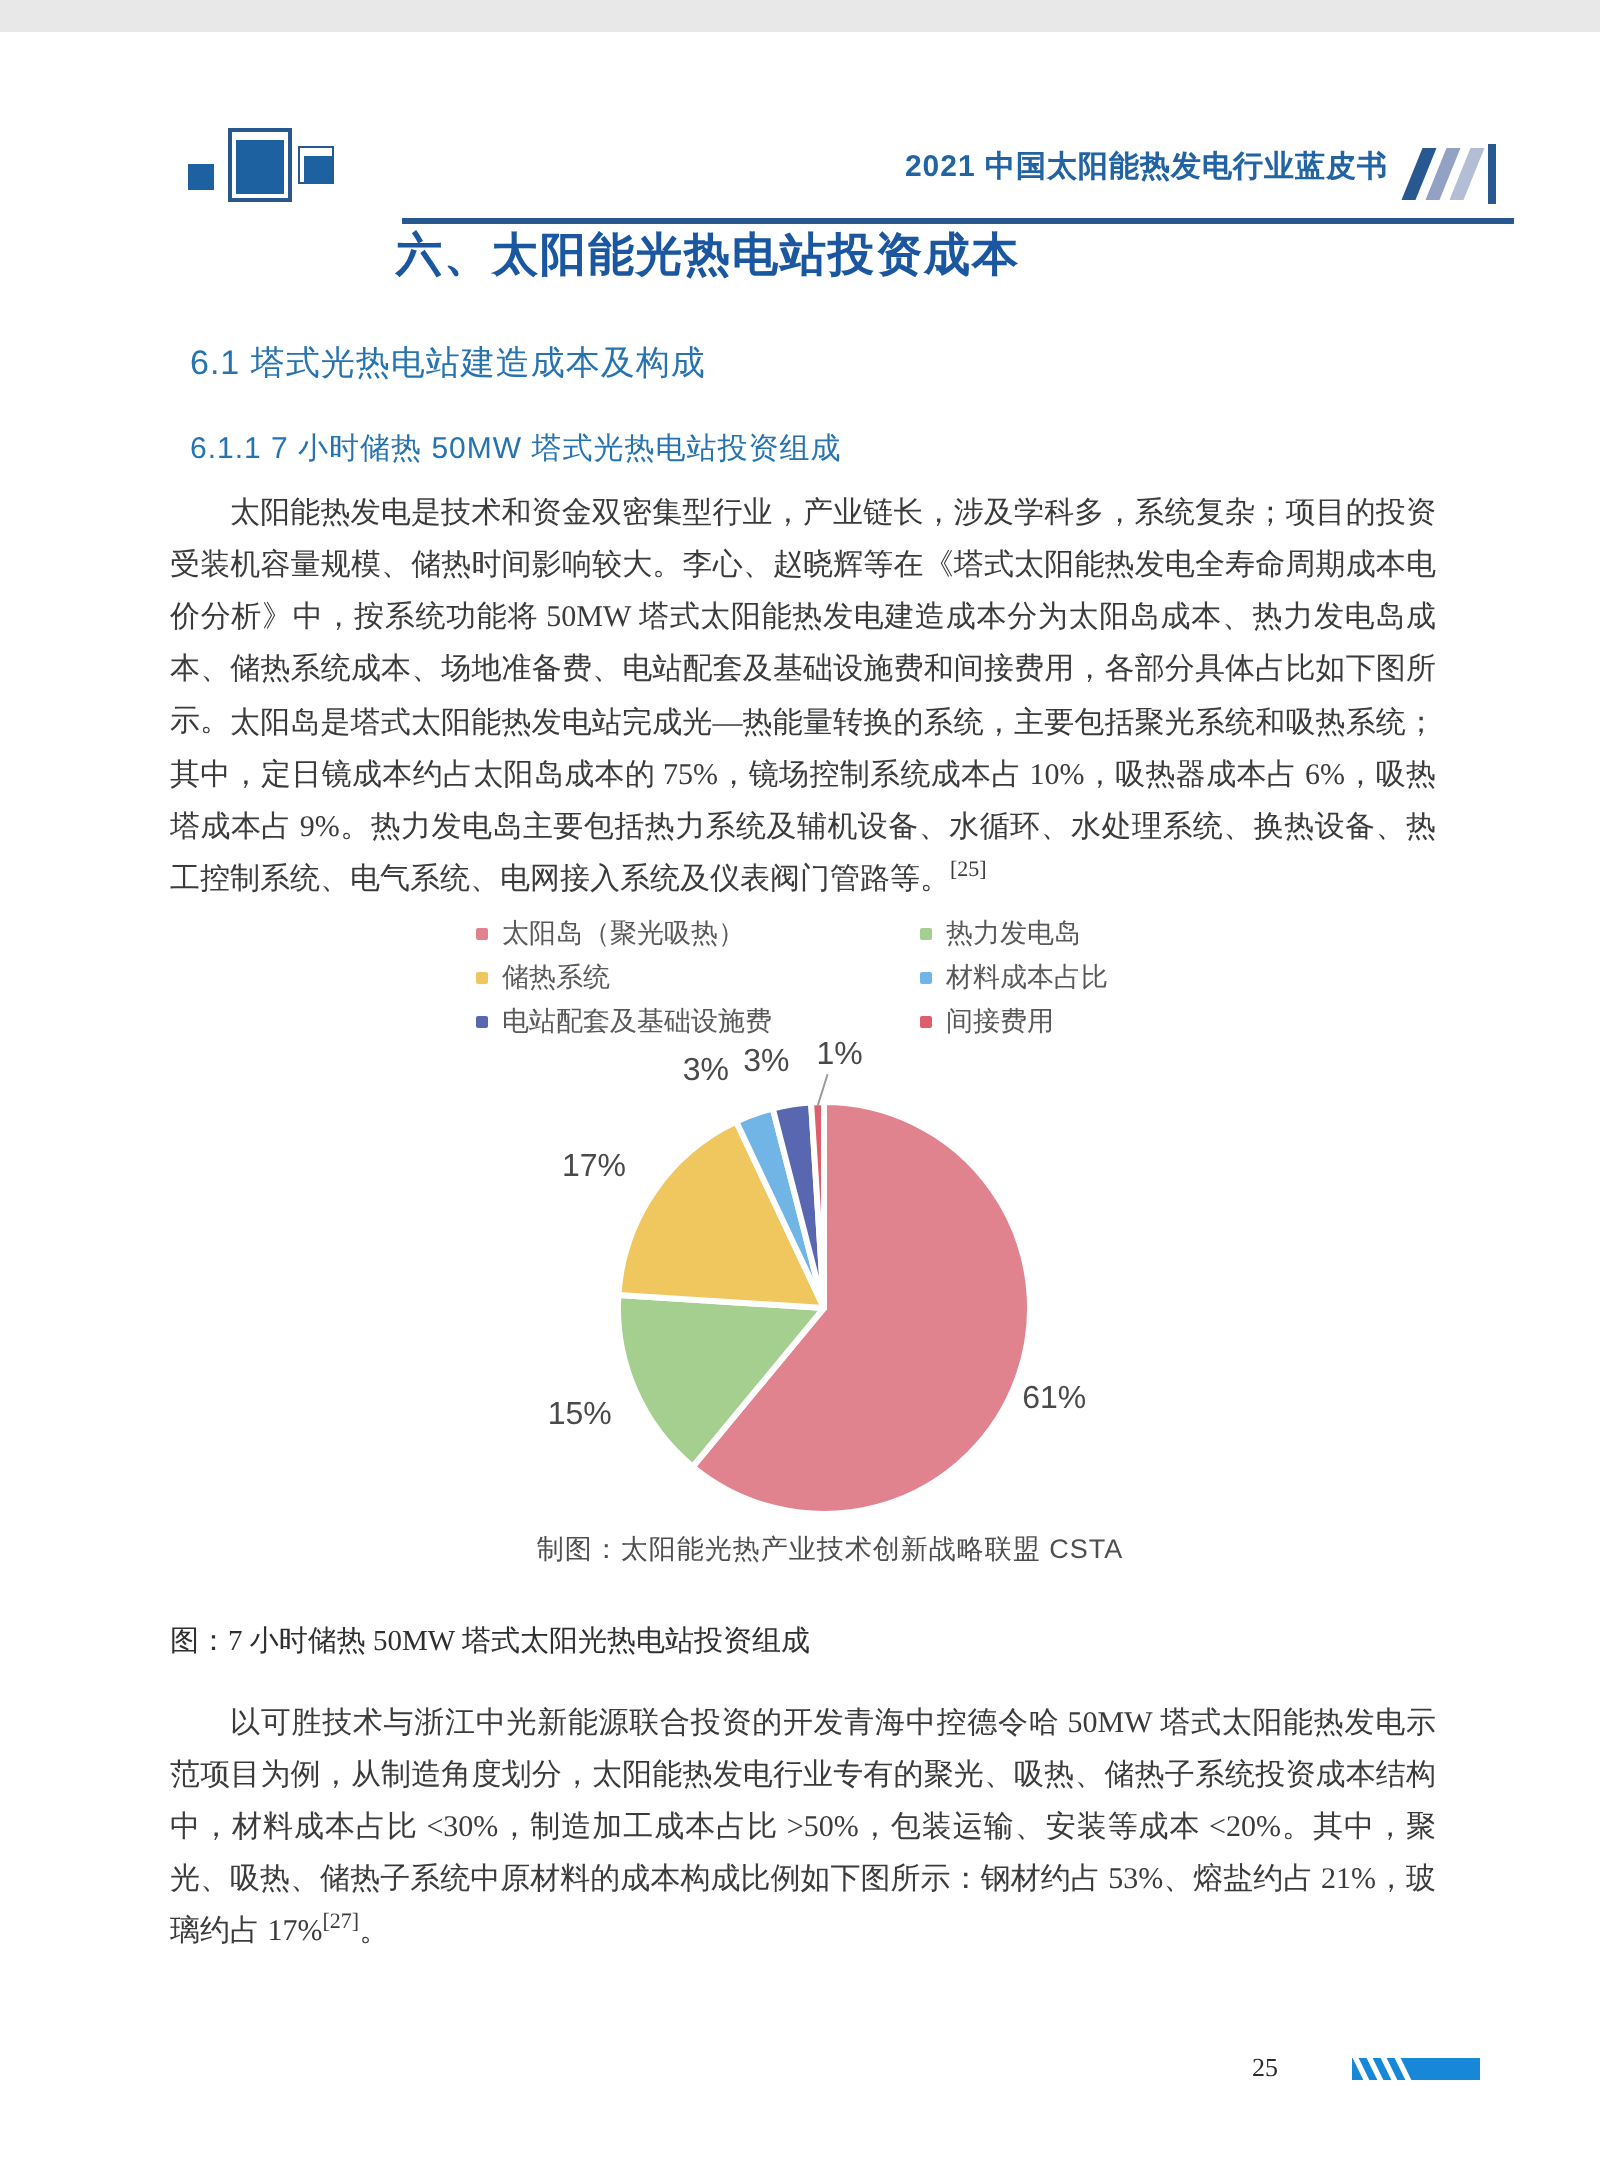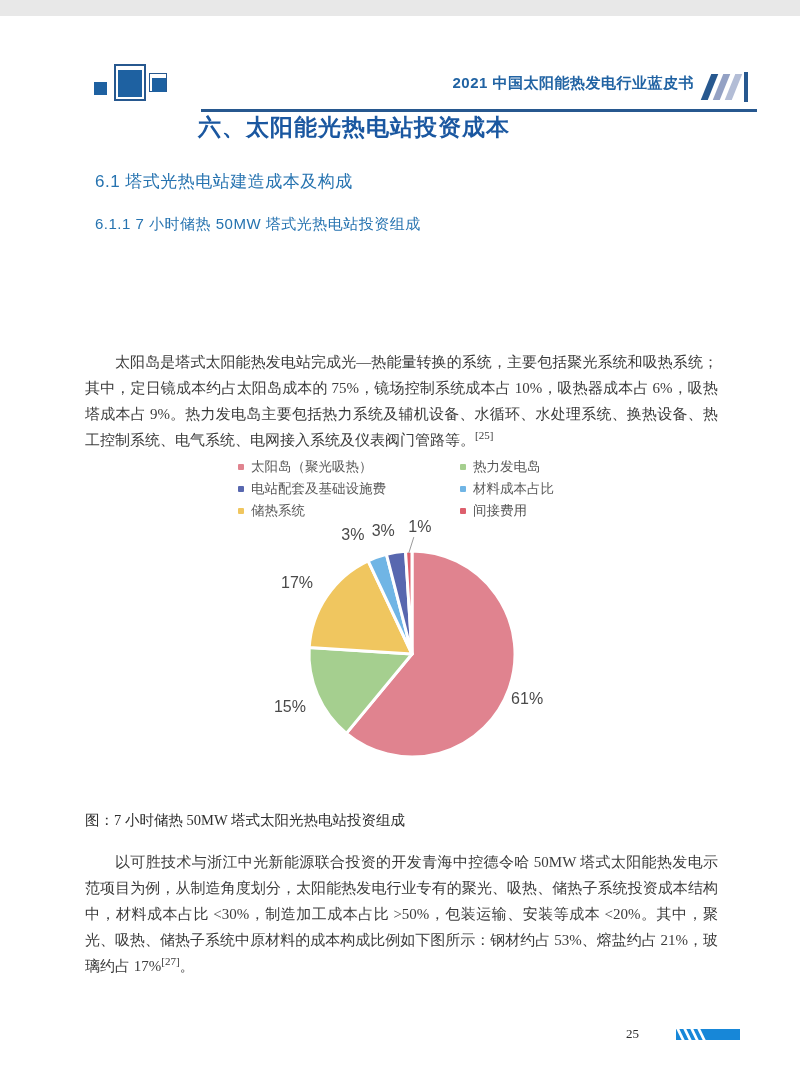--- a/index.html
+++ b/index.html
@@ -95,35 +95,36 @@
     <span class="sl" style="left:26px; background:#b3bdd6;"></span>
     <span class="bar"></span>
   </div>
 
   <div class="header-rule"></div>
 
   <div class="page-title">六、太阳能光热电站投资成本</div>
   <div class="h61">6.1 塔式光热电站建造成本及构成</div>
   <div class="h611">6.1.1 7 小时储热 50MW 塔式光热电站投资组成</div>
 
+  <p class="para p1"><span>太阳能热发电是技术和资金双密集型行业，产业链长，涉及学科多，系统复杂；项目的投资受装机容量规模、储热时间影响较大。李心、赵晓辉等在《塔式太阳能热发电全寿命周期成本电价分析》中，按系统功能将 50MW 塔式太阳能热发电建造成本分为太阳岛成本、热力发电岛成本、储热系统成本、场地准备费、电站配套及基础设施费和间接费用，各部分具体占比如下图所示。</span></p>
 
   <p class="para p2"><span>太阳岛是塔式太阳能热发电站完成光—热能量转换的系统，主要包括聚光系统和吸热系统；其中，定日镜成本约占太阳岛成本的 75%，镜场控制系统成本占 10%，吸热器成本占 6%，吸热塔成本占 9%。热力发电岛主要包括热力系统及辅机设备、水循环、水处理系统、换热设备、热工控制系统、电气系统、电网接入系统及仪表阀门管路等。</span><sup class="ref">[25]</sup></p>
 
   <div class="legend">
       <div class="legend-item">
         <span class="legend-bullet" style="background: rgb(224, 131, 143);"></span>
         <span>太阳岛（聚光吸热）</span>
       </div>
       <div class="legend-item">
+        <span class="legend-bullet" style="background: rgb(240, 198, 95);"></span>
+        <span>储热系统</span>
+      </div>
+      <div class="legend-item">
         <span class="legend-bullet" style="background: rgb(88, 103, 175);"></span>
         <span>电站配套及基础设施费</span>
-      </div>
-      <div class="legend-item">
-        <span class="legend-bullet" style="background: rgb(240, 198, 95);"></span>
-        <span>储热系统</span>
       </div>
       <div class="legend-item">
         <span class="legend-bullet" style="background: rgb(165, 207, 143);"></span>
         <span>热力发电岛</span>
       </div>
       <div class="legend-item">
         <span class="legend-bullet" style="background: rgb(112, 181, 229);"></span>
         <span>材料成本占比</span>
       </div>
       <div class="legend-item">
@@ -143,20 +144,21 @@
         <path d="M 200 143 L 156.14 49.80 A 103 103 0 0 1 174.38 43.24 Z" fill="#70b5e5" stroke="#ffffff" stroke-width="3" stroke-linejoin="round"></path>
         <text x="140.9" y="28.9" text-anchor="middle" class="pie-label">3%</text>
         <path d="M 200 143 L 174.38 43.24 A 103 103 0 0 1 193.53 40.20 Z" fill="#5867af" stroke="#ffffff" stroke-width="3" stroke-linejoin="round"></path>
         <text x="171.2" y="24.6" text-anchor="middle" class="pie-label">3%</text>
         <path d="M 200 143 L 193.53 40.20 A 103 103 0 0 1 200.00 40.00 Z" fill="#dd5f6d" stroke="#ffffff" stroke-width="3" stroke-linejoin="round"></path>
         <text x="207.8" y="21.1" text-anchor="middle" class="pie-label">1%</text>
         <line x1="201.8" y1="26.1" x2="196.8" y2="42.0" stroke="#9a9a9a" stroke-width="1"></line>
       </svg>
   </div>
 
+  <div class="chart-source">制图：太阳能光热产业技术创新战略联盟 CSTA</div>
   <div class="figure-caption">图：7 小时储热 50MW 塔式太阳光热电站投资组成</div>
 
   <p class="para p3"><span>以可胜技术与浙江中光新能源联合投资的开发青海中控德令哈 50MW 塔式太阳能热发电示范项目为例，从制造角度划分，太阳能热发电行业专有的聚光、吸热、储热子系统投资成本结构中，材料成本占比 &lt;30%，制造加工成本占比 &gt;50%，包装运输、安装等成本 &lt;20%。其中，聚光、吸热、储热子系统中原材料的成本构成比例如下图所示：钢材约占 53%、熔盐约占 21%，玻璃约占 17%</span><sup class="ref">[27]</sup><span>。</span></p>
 
   <div class="page-number">25</div>
   <div class="footer-bar">
     <span class="stripe" style="left:3px;"></span>
     <span class="stripe" style="left:10px;"></span>
     <span class="stripe" style="left:17px;"></span>
     <span class="stripe" style="left:24px;"></span>

